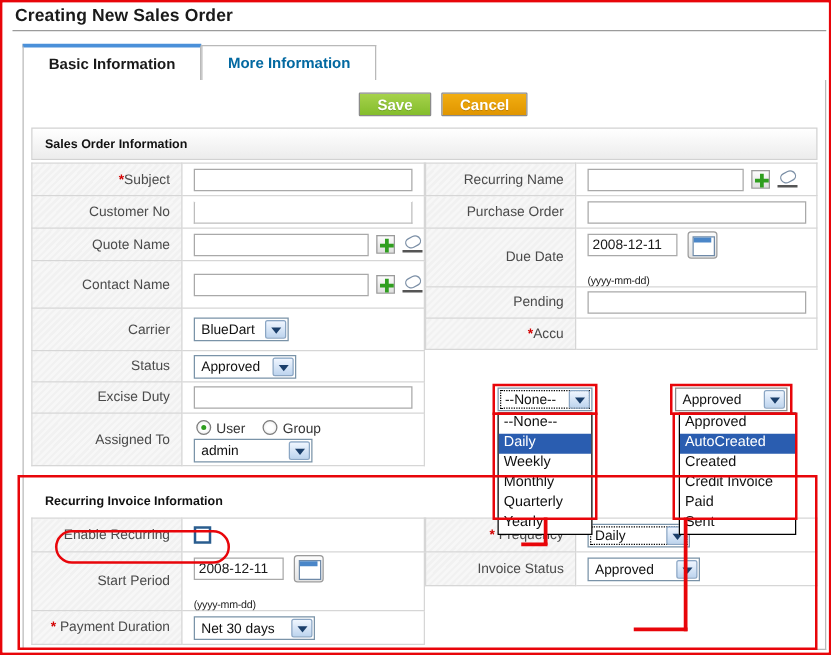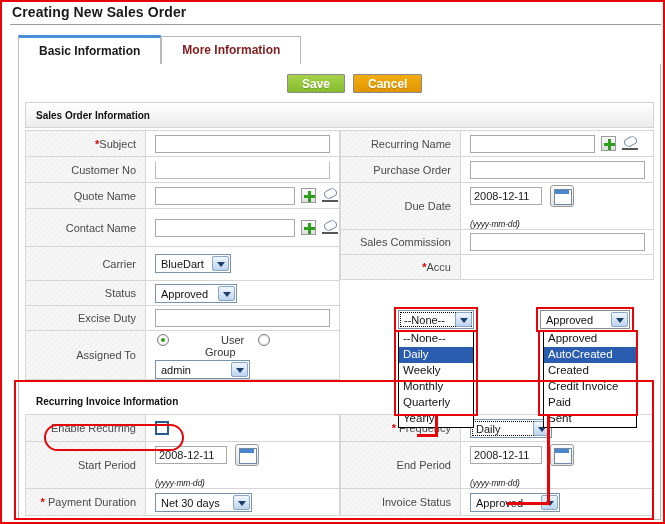--- a/index.html
+++ b/index.html
@@ -57,21 +57,21 @@
     padding: 0 20px;
     font-size: 12px;
     font-weight: bold;
     color: #1a1a1a;
     background: #fff;
     border: 1px solid #b9b9b9;
     border-bottom: none;
     text-align: center;
   }
   .tab.active { border-top: 3px solid #4a90d9; height: 29px; line-height: 26px; }
-  .tab.inactive { color: #7f1d1d; text-align: center; }
+  .tab.inactive { color: #0369a1; text-align: center; }
 
   
   .panel {
     position: absolute;
     left: 16px; top: 62px;
     width: 643px; height: 456px;
     border-left: 1px solid #b9b9b9;
     border-right: 1px solid #b9b9b9;
     border-bottom: 1px solid #b9b9b9;
     background: #fff;
@@ -145,21 +145,20 @@
     font-size: 11px;
     color: #1a1a1a;
     padding: 0 3px;
     vertical-align: middle;
   }
   input.txt.plain { border-color: #bdbdbd; }
   .date-in { width: 72px; }
   .hint {
     display: block;
     font-size: 8.5px;
-    font-style: italic;
     color: #222;
     margin-top: 12px;
     letter-spacing: -0.2px;
   }
   
   .sel {
     display: inline-block;
     height: 19px;
     border: 1px solid #7a93a8;
     background: #fff;
@@ -248,21 +247,21 @@
   .rdo {
     display: inline-block; width: 12px; height: 12px;
     border-radius: 50%; border: 1px solid #7b7b7b;
     background: radial-gradient(#ffffff 40%, #e2e2e2 100%);
     vertical-align: -2px; margin-right: 4px; position: relative;
   }
   .rdo.on:after {
     content: ""; position: absolute; left: 3px; top: 3px;
     width: 4px; height: 4px; border-radius: 50%; background: #2f9e1f;
   }
-  .rdo-lbl { margin-right: 14px; margin-left: 48px; }
+  .rdo-lbl { margin-right: 14px; }
   .chk {
     display: inline-block; width: 14px; height: 14px;
     border: 2px solid #2a5d8f; background: #fff;
     vertical-align: middle; cursor: pointer;
   }
 
   
   .dd-list {
     position: absolute;
     background: #fff;
@@ -403,21 +402,21 @@
         </td>
       </tr>
       <tr>
         <td class="lbl">Due Date</td>
         <td class="val" style="height:42px;padding-top:2px;">
           <input class="txt date-in" value="2008-12-11" style=""><span class="ico ico-cal"></span>
           <span class="hint">(yyyy-mm-dd)</span>
         </td>
       </tr>
       <tr>
-        <td class="lbl">Sales Commission</td>
+        <td class="lbl">Pending</td>
         <td class="val" style="height:25px;">
           <input class="txt" style="width: 175px;" value="">
         </td>
       </tr>
       <tr>
         <td class="lbl">
           <span class="req">*</span><span>Accu</span>
         </td>
         <td class="val" style="height:25px;"></td>
       </tr>
@@ -459,27 +458,20 @@
       <tbody>
             <tr>
         <td class="lbl">
           <span class="req">*</span> <span>Frequency</span>
         </td>
         <td class="val" style="height:27px;">
           <span class="sel focused" style="width:82px;">
             <span>Daily</span>
             <span class="arrow"></span>
           </span>
-        </td>
-      </tr>
-      <tr>
-        <td class="lbl">End Period</td>
-        <td class="val" style="height:42px;padding-top:2px;">
-          <input class="txt date-in" value="2008-12-11" style=""><span class="ico ico-cal"></span>
-          <span class="hint">(yyyy-mm-dd)</span>
         </td>
       </tr>
       <tr>
         <td class="lbl">Invoice Status</td>
         <td class="val" style="height:27px;">
           <span class="sel" style="width:90px;">
             <span>Approved</span>
             <span class="arrow"></span>
           </span>
         </td>

